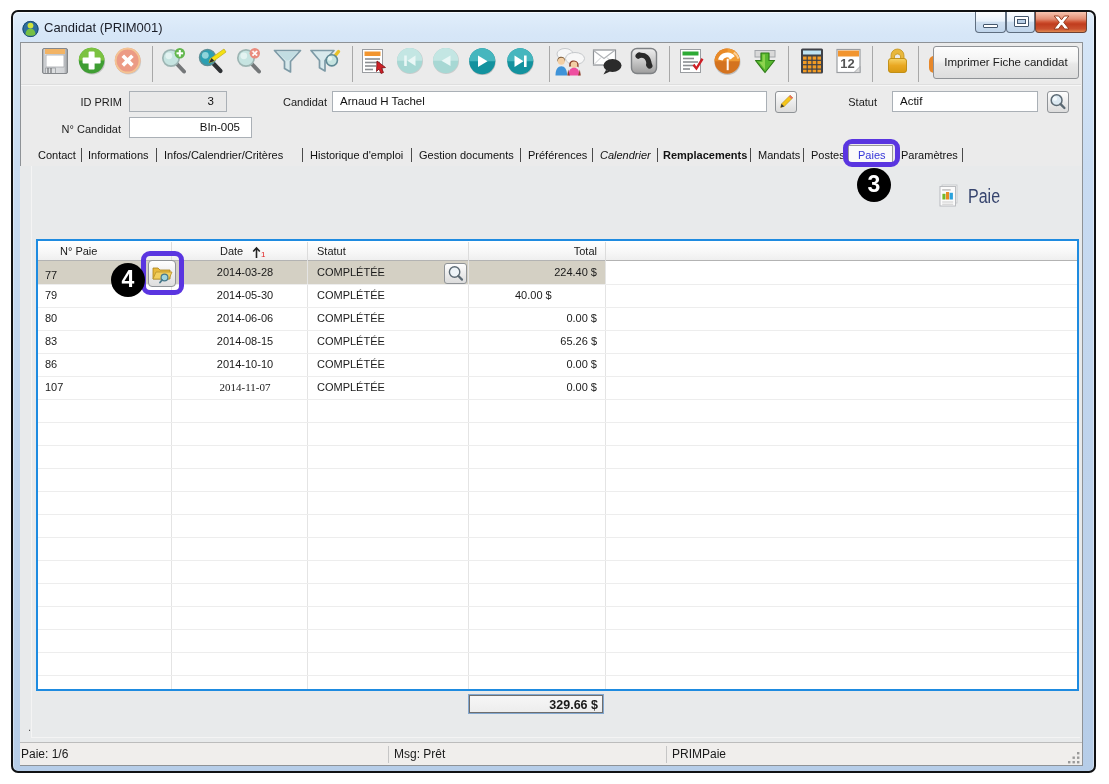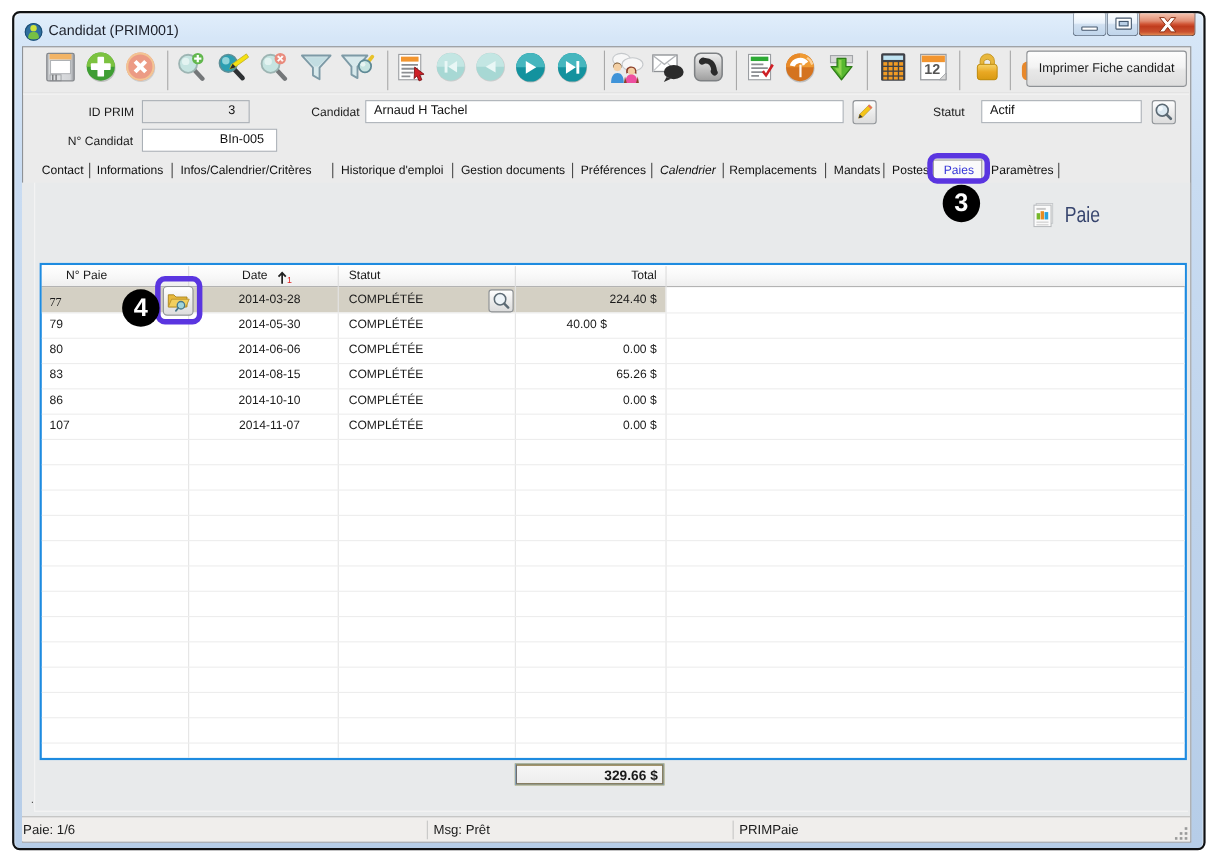--- a/index.html
+++ b/index.html
@@ -324,21 +324,21 @@
   <div class="tab" style="left:164px;">Infos/Calendrier/Critères</div>
     <div class="tabsep" style="left:302px;"></div>
   <div class="tab" style="left:310px;">Historique d'emploi</div>
     <div class="tabsep" style="left:411px;"></div>
   <div class="tab" style="left:419px;">Gestion documents</div>
     <div class="tabsep" style="left:520px;"></div>
   <div class="tab" style="left:528px;">Préférences</div>
     <div class="tabsep" style="left:592px;"></div>
   <div class="tab" style="left:600px;font-style:italic;">Calendrier</div>
     <div class="tabsep" style="left:657px;"></div>
-  <div class="tab" style="left:663px;">Remplacements</div>
+  <div class="tab" style="left:663px;font-weight:bold;">Remplacements</div>
     <div class="tabsep" style="left:750px;"></div>
   <div class="tab" style="left:758px;">Mandats</div>
     <div class="tabsep" style="left:803px;"></div>
   <div class="tab" style="left:811px;">Postes</div>
   <div class="abs" style="left:848px; top:145px; width:45px; height:21px; background:#fafafa; border:1px solid #9a9a9a; border-bottom:none;"></div>
   <div class="tab" style="left:858px; color:#3636d8;">Paies</div>
   <div class="purp" style="left:843px; top:139px; width:57px; height:28px;"></div>
   <div class="tab" style="left:901px;">Paramètres</div>
     <div class="tabsep" style="left:962px;"></div>
   <div class="circ" style="left:857px; top:168px;">3</div>
@@ -393,42 +393,42 @@
   <div class="hline" style="left:38px; top:491px; width:1039px;"></div>
   <div class="hline" style="left:38px; top:514px; width:1039px;"></div>
   <div class="hline" style="left:38px; top:537px; width:1039px;"></div>
   <div class="hline" style="left:38px; top:560px; width:1039px;"></div>
   <div class="hline" style="left:38px; top:583px; width:1039px;"></div>
   <div class="hline" style="left:38px; top:606px; width:1039px;"></div>
   <div class="hline" style="left:38px; top:629px; width:1039px;"></div>
   <div class="hline" style="left:38px; top:652px; width:1039px;"></div>
   <div class="hline" style="left:38px; top:675px; width:1039px;"></div>
 
-  <div class="cell" style="left:45px; top:269px;font-family:Liberation Serif, serif;">77</div>
+  <div class="cell" style="left:45px; top:269px;">77</div>
   <div class="cell" style="left:171px; top:266px; width:148px; text-align:center;">2014-03-28</div>
   <div class="cell" style="left:317px; top:266px;">COMPLÉTÉE</div>
   <div class="cell" style="left:468px; top:266px; width:129px; text-align:right;">224.40 $</div>
   <div class="cell" style="left:45px; top:289px;">79</div>
   <div class="cell" style="left:171px; top:289px; width:148px; text-align:center;">2014-05-30</div>
   <div class="cell" style="left:317px; top:289px;">COMPLÉTÉE</div>
   <div class="cell" style="left:468px; top:289px; width:129px; padding-left:47px;">40.00 $</div>
   <div class="cell" style="left:45px; top:312px;">80</div>
   <div class="cell" style="left:171px; top:312px; width:148px; text-align:center;">2014-06-06</div>
   <div class="cell" style="left:317px; top:312px;">COMPLÉTÉE</div>
   <div class="cell" style="left:468px; top:312px; width:129px; text-align:right;">0.00 $</div>
   <div class="cell" style="left:45px; top:335px;">83</div>
   <div class="cell" style="left:171px; top:335px; width:148px; text-align:center;">2014-08-15</div>
   <div class="cell" style="left:317px; top:335px;">COMPLÉTÉE</div>
   <div class="cell" style="left:468px; top:335px; width:129px; text-align:right;">65.26 $</div>
   <div class="cell" style="left:45px; top:358px;">86</div>
   <div class="cell" style="left:171px; top:358px; width:148px; text-align:center;">2014-10-10</div>
   <div class="cell" style="left:317px; top:358px;">COMPLÉTÉE</div>
   <div class="cell" style="left:468px; top:358px; width:129px; text-align:right;">0.00 $</div>
   <div class="cell" style="left:45px; top:381px;">107</div>
-  <div class="cell" style="left:171px; top:381px; width:148px; text-align:center;">2014-11-07</div>
+  <div class="cell" style="left:171px; top:381px; width:148px; text-align:center;font-family:Liberation Serif, serif;">2014-11-07</div>
   <div class="cell" style="left:317px; top:381px;">COMPLÉTÉE</div>
   <div class="cell" style="left:468px; top:381px; width:129px; text-align:right;">0.00 $</div>
 
   <div class="abs" style="left:444px; top:263px; width:23px; height:21px; border:1px solid #8f9397; border-radius:3px; background:linear-gradient(180deg,#fefefe,#e9e9e9 60%,#dcdcdc);">
     <svg width="21" height="19" viewBox="0 0 21 19" style="position:absolute;left:0;top:0;">
       <circle cx="9.6" cy="8" r="5.2" fill="#eef4f8"></circle>
       <circle cx="9.6" cy="8" r="5.2" fill="none" stroke="#5c6a74" stroke-width="1.4"></circle>
       <line x1="13.4" y1="12" x2="17" y2="15.6" stroke="#5c6a74" stroke-width="2.2" stroke-linecap="round"></line>
     </svg>
   </div>
@@ -437,21 +437,21 @@
     <svg width="26" height="25" viewBox="0 0 26 25" style="position:absolute;left:0;top:0;">
       <path d="M4 7 L9 7 L11 9 L21 9 L21 18 L4 18 Z" fill="#e8b93c" stroke="#a8821a" stroke-width="0.8"></path>
       <path d="M4 18 L7 11 L23 11 L20 18 Z" fill="#f2cf5e" stroke="#b8922a" stroke-width="0.8"></path>
       <circle cx="15.5" cy="16.5" r="3.4" fill="#9fd4dc" stroke="#47788a" stroke-width="1.2"></circle>
       <line x1="13" y1="19" x2="11" y2="21.5" stroke="#47788a" stroke-width="1.8" stroke-linecap="round"></line>
     </svg>
   </div>
   <div class="purp" style="left:141px; top:251px; width:43px; height:44px;"></div>
   <div class="circ" style="left:111px; top:263px;">4</div>
 
-  <div class="abs" style="left:468px; top:694px; width:136px; height:20px; border:1px solid #82a7cf; background:#eab308;">
+  <div class="abs" style="left:468px; top:694px; width:136px; height:20px; border:1px solid #82a7cf; background:#c4b5fd;">
     <div class="abs" style="left:0px; top:0px; width:134px; height:18px; border:1px solid #6e6e6e; background:linear-gradient(180deg,#f6f6f6,#ededed); font-size:12.5px; font-weight:bold; color:#1a1a1a; text-align:right; padding:2px 4px 0 0;">329.66 $</div>
   </div>
   <div class="abs" style="left:28px; top:721px; width:4px; height:12px; font-size:11px; color:#555;">.</div>
 
   <div class="abs" style="left:20px; top:742px; width:1062px; height:23px; background:#f0eeec; border-top:1px solid #bcbcbc;"></div>
   <div class="stattext" style="left:21px;">Paie: 1/6</div>
   <div class="statsep" style="left:388px;"></div>
   <div class="stattext" style="left:394px;">Msg: Prêt</div>
   <div class="statsep" style="left:666px;"></div>
   <div class="stattext" style="left:672px;">PRIMPaie</div>

